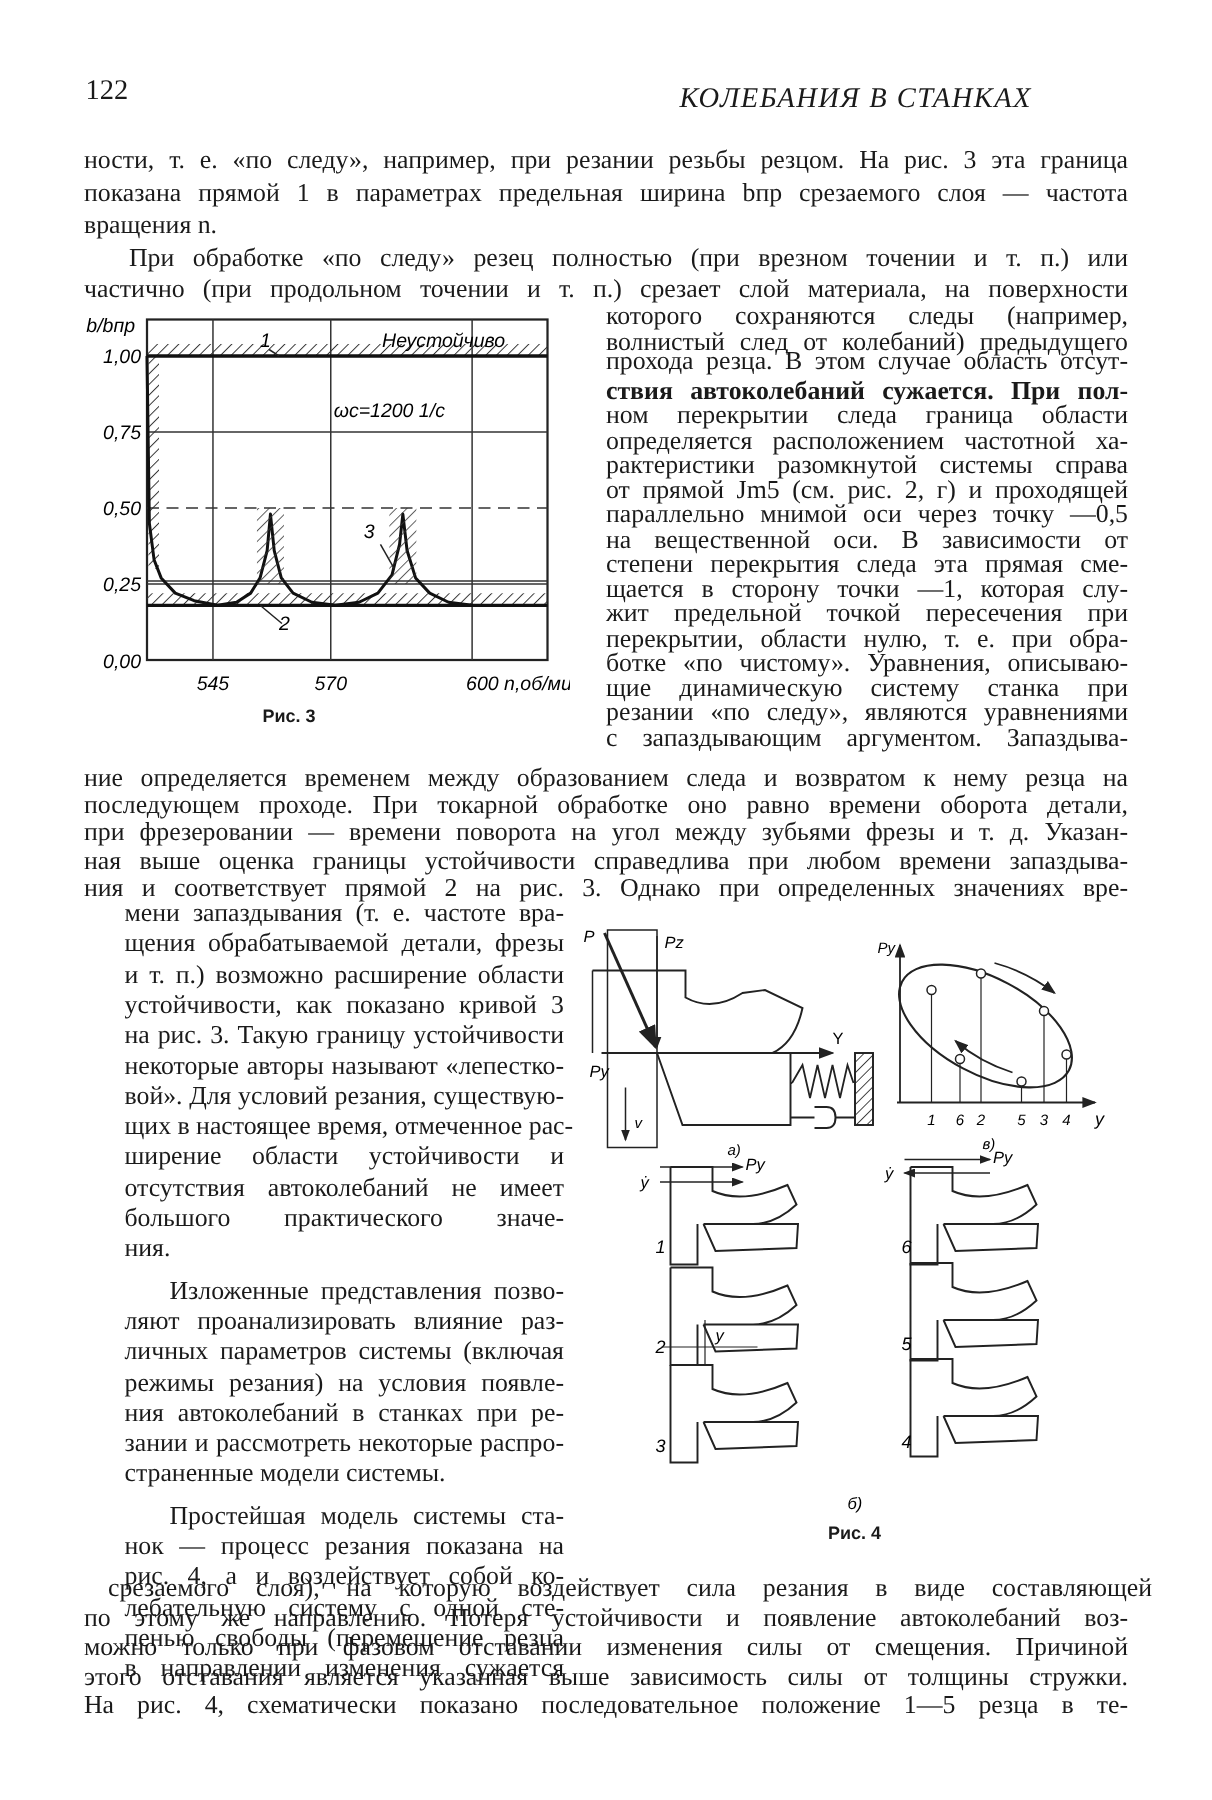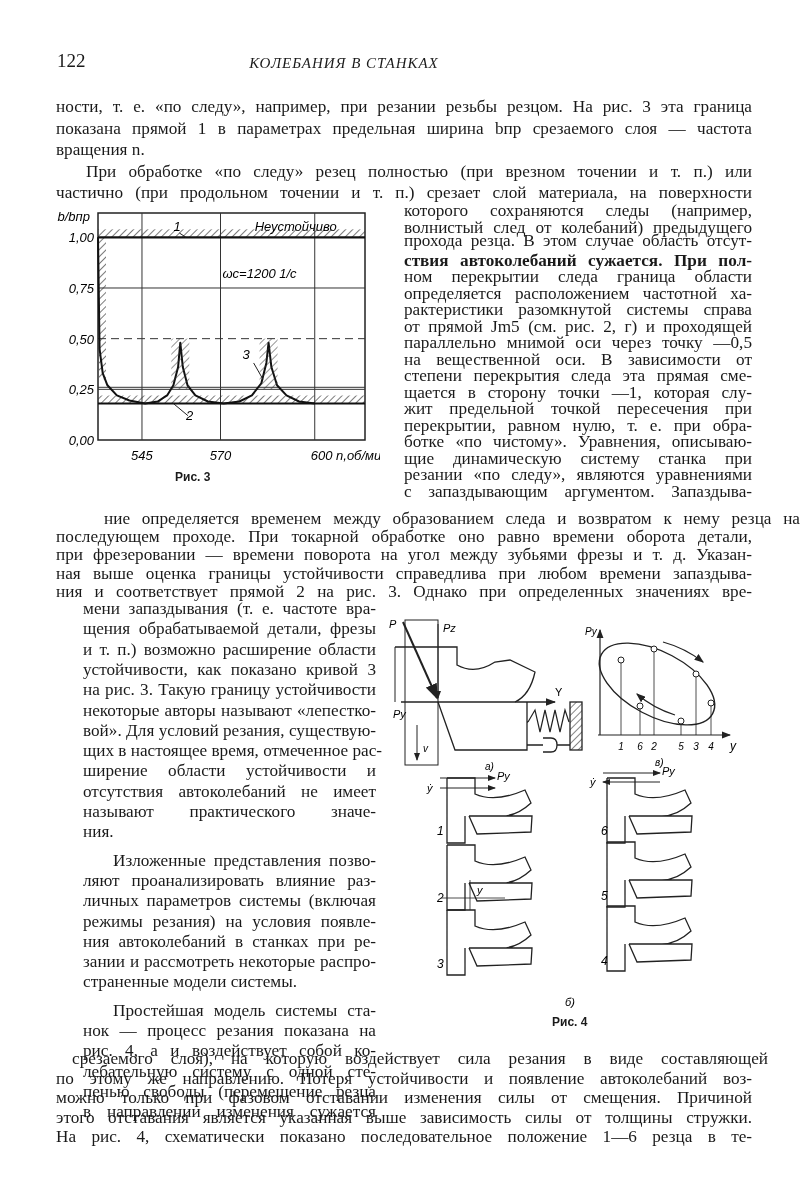--- a/index.html
+++ b/index.html
@@ -1,20 +1,20 @@
 <!DOCTYPE html>
 <html><head>
 <meta charset="utf-8">
 <style>
   html,body{margin:0;padding:0;background:#fff;}
   body{width:808px;height:1200px;position:relative;overflow:hidden;
        font-family:"Liberation Serif","DejaVu Serif",serif;color:#1a1a1a;}
   .abs{position:absolute;}
   .pageno{left:57px;top:50px;font-size:19px;}
-  .runhead{left:0;width:688px;top:55px;text-align:center;font-size:15px;font-style:italic;letter-spacing:1px;}
+  .runhead{left:0;width:688px;top:55px;text-align:right;font-size:19px;font-style:italic;letter-spacing:1px;}
   .line{position:absolute;font-size:17.2px;line-height:21px;white-space:nowrap;text-align:justify;text-align-last:justify;}
   .line.last{text-align-last:left;}
   .cap{font-family:"Liberation Sans","DejaVu Sans",sans-serif;font-weight:bold;font-size:12px;}
   svg text{font-family:"Liberation Sans","DejaVu Sans",sans-serif;}
 </style>
 </head>
 <body>
 
 <div class="abs pageno">122</div>
 <div class="abs runhead">КОЛЕБАНИЯ В СТАНКАХ</div>
@@ -31,60 +31,60 @@
     <div class="line" style="left: 404px; width: 348px; top: 249.5px; font-weight: bold;">ствия автоколебаний сужается. При пол-</div>
     <div class="line" style="left: 404px; width: 348px; top: 266px;">ном перекрытии следа граница области</div>
     <div class="line" style="left: 404px; width: 348px; top: 282.5px; font-family: Liberation Serif, serif;">определяется расположением частотной ха-</div>
     <div class="line" style="left: 404px; width: 348px; top: 299px;">рактеристики разомкнутой системы справа</div>
     <div class="line" style="left: 404px; width: 348px; top: 315.5px;">от прямой Jm5 (см. рис. 2, г) и проходящей</div>
     <div class="line" style="left: 404px; width: 348px; top: 332px;">параллельно мнимой оси через точку —0,5</div>
     <div class="line" style="left: 404px; width: 348px; top: 348.5px;">на вещественной оси. В зависимости от</div>
     <div class="line" style="left: 404px; width: 348px; top: 365px;">степени перекрытия следа эта прямая сме-</div>
     <div class="line" style="left: 404px; width: 348px; top: 381.5px;">щается в сторону точки —1, которая слу-</div>
     <div class="line" style="left: 404px; width: 348px; top: 398px;">жит предельной точкой пересечения при</div>
-    <div class="line" style="left: 404px; width: 348px; top: 414.5px;">перекрытии, равном нулю, т. е. при обра-</div>
+    <div class="line" style="left: 404px; width: 348px; top: 414.5px;">перекрытии, области нулю, т. е. при обра-</div>
     <div class="line" style="left: 404px; width: 348px; top: 431px;">ботке «по чистому». Уравнения, описываю-</div>
     <div class="line" style="left: 404px; width: 348px; top: 447.5px;">щие динамическую систему станка при</div>
     <div class="line" style="left: 404px; width: 348px; top: 464px;">резании «по следу», являются уравнениями</div>
     <div class="line" style="left: 404px; width: 348px; top: 480.5px;">с запаздывающим аргументом. Запаздыва-</div>
-    <div class="line" style="left: 56px; width: 696px; top: 508px; margin-left: 48px;">ние определяется временем между образованием следа и возвратом к нему резца на</div>
+    <div class="line" style="left: 56px; width: 696px; top: 508px;">ние определяется временем между образованием следа и возвратом к нему резца на</div>
     <div class="line" style="left: 56px; width: 696px; top: 526.2px;">последующем проходе. При токарной обработке оно равно времени оборота детали,</div>
     <div class="line" style="left: 56px; width: 696px; top: 544.4px;">при фрезеровании — времени поворота на угол между зубьями фрезы и т. д. Указан-</div>
     <div class="line" style="left: 56px; width: 696px; top: 562.6px;">ная выше оценка границы устойчивости справедлива при любом времени запаздыва-</div>
     <div class="line" style="left: 56px; width: 696px; top: 580.8px;">ния и соответствует прямой 2 на рис. 3. Однако при определенных значениях вре-</div>
     <div class="line" style="left: 83px; width: 293px; top: 598px;">мени запаздывания (т. е. частоте вра-</div>
     <div class="line" style="left: 83px; width: 293px; top: 618.3px;">щения обрабатываемой детали, фрезы</div>
     <div class="line" style="left: 83px; width: 293px; top: 638.6px;">и т. п.) возможно расширение области</div>
     <div class="line" style="left: 83px; width: 293px; top: 658.9px;">устойчивости, как показано кривой 3</div>
     <div class="line" style="left: 83px; width: 293px; top: 679.2px;">на рис. 3. Такую границу устойчивости</div>
     <div class="line" style="left: 83px; width: 293px; top: 699.5px;">некоторые авторы называют «лепестко-</div>
     <div class="line" style="left: 83px; width: 293px; top: 719.8px;">вой». Для условий резания, существую-</div>
     <div class="line" style="left: 83px; width: 293px; top: 740.1px;">щих в настоящее время, отмеченное рас-</div>
     <div class="line" style="left: 83px; width: 293px; top: 760.4px;">ширение области устойчивости и</div>
     <div class="line" style="left: 83px; width: 293px; top: 780.7px;">отсутствия автоколебаний не имеет</div>
-    <div class="line" style="left: 83px; width: 293px; top: 801px;">называют практического значе-</div>
+    <div class="line" style="left: 83px; width: 293px; top: 801px;">большого практического значе-</div>
     <div class="line last" style="left: 83px; width: 293px; top: 821.3px;">ния.</div>
     <div class="line" style="left: 113px; width: 263px; top: 849.6px;">Изложенные представления позво-</div>
     <div class="line" style="left: 83px; width: 293px; top: 869.9px;">ляют проанализировать влияние раз-</div>
     <div class="line" style="left: 83px; width: 293px; top: 890.2px;">личных параметров системы (включая</div>
     <div class="line" style="left: 83px; width: 293px; top: 910.5px;">режимы резания) на условия появле-</div>
     <div class="line" style="left: 83px; width: 293px; top: 930.8px;">ния автоколебаний в станках при ре-</div>
     <div class="line" style="left: 83px; width: 293px; top: 951.1px;">зании и рассмотреть некоторые распро-</div>
     <div class="line last" style="left: 83px; width: 293px; top: 971.4px;">страненные модели системы.</div>
     <div class="line" style="left: 113px; width: 263px; top: 999.7px;">Простейшая модель системы ста-</div>
     <div class="line" style="left: 83px; width: 293px; top: 1020px;">нок — процесс резания показана на</div>
     <div class="line" style="left: 83px; width: 293px; top: 1040.3px;">рис. 4, а и воздействует собой ко-</div>
     <div class="line" style="left: 83px; width: 293px; top: 1060.6px;">лебательную систему с одной сте-</div>
     <div class="line" style="left: 83px; width: 293px; top: 1080.9px;">пенью свободы (перемещение резца</div>
     <div class="line" style="left: 83px; width: 293px; top: 1101.2px;">в направлении изменения сужается</div>
     <div class="line" style="left: 56px; width: 696px; top: 1048px; margin-left: 16px;">срезаемого слоя), на которую воздействует сила резания в виде составляющей</div>
     <div class="line" style="left: 56px; width: 696px; top: 1067.5px;">по этому же направлению. Потеря устойчивости и появление автоколебаний воз-</div>
     <div class="line" style="left: 56px; width: 696px; top: 1087px;">можно только при фазовом отставании изменения силы от смещения. Причиной</div>
     <div class="line" style="left: 56px; width: 696px; top: 1106.5px;">этого отставания является указанная выше зависимость силы от толщины стружки.</div>
-    <div class="line" style="left: 56px; width: 696px; top: 1126px;">На рис. 4, схематически показано последовательное положение 1—6 резца в те-</div>
+    <div class="line" style="left: 56px; width: 696px; top: 1126px;">На рис. 4, схематически показано последовательное положение 1—5 резца в те-</div>
   </div>
 
 <svg class="abs" style="left:30px;top:205px" width="350" height="290" viewBox="0 0 350 290" id="fig3">
     <defs>
       <pattern id="h3" width="5" height="5" patternUnits="userSpaceOnUse" patternTransform="rotate(45)">
         <line x1="0" y1="0" x2="0" y2="5" stroke="#333" stroke-width="1.3"></line>
       </pattern>
     </defs>
     <rect x="68" y="8" width="267" height="227" fill="none" stroke="#222" stroke-width="1.5"></rect>
     <line x1="111.97647058823529" y1="8" x2="111.97647058823529" y2="235" stroke="#333" stroke-width="1"></line>

